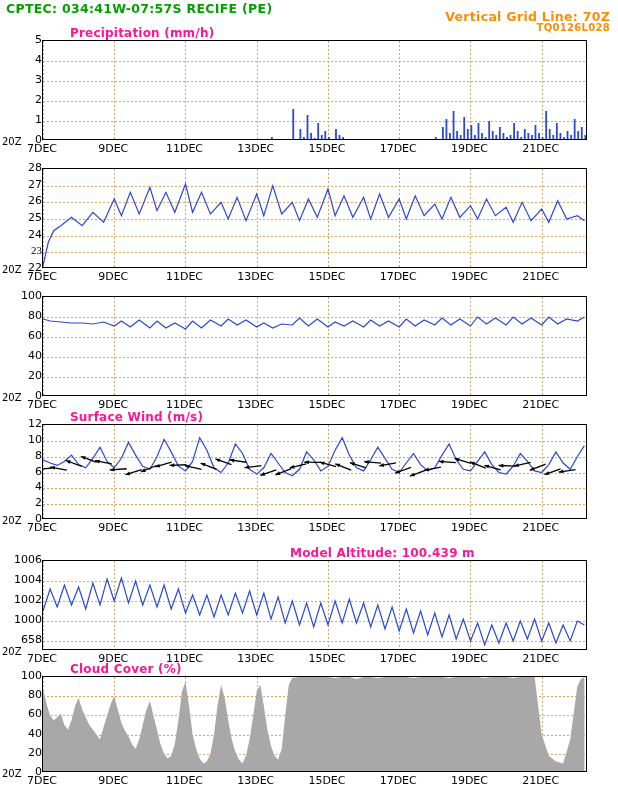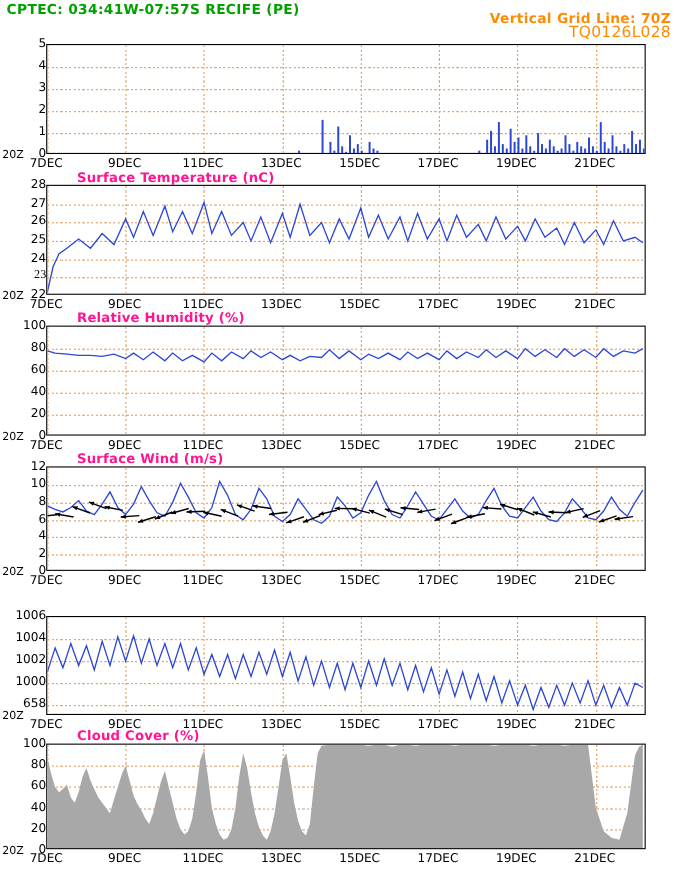--- a/index.html
+++ b/index.html
@@ -3,21 +3,21 @@
 <meta charset="utf-8">
 <style>
   html,body{margin:0;padding:0;background:#ffffff;}
   body{width:618px;height:800px;font-family:"DejaVu Sans",sans-serif;overflow:hidden;}
   .page{position:relative;width:618px;height:800px;}
 
   .hdr{position:absolute;left:0;top:0;width:618px;height:32px;}
   .hdr .l1{position:absolute;left:6px;top:1px;font-size:12.5px;font-weight:bold;color:#00a000;letter-spacing:0.3px;white-space:nowrap;}
   .hdr .l2{position:absolute;left:6px;top:16px;font-size:12.5px;font-weight:bold;color:#ff8c00;letter-spacing:0.3px;white-space:nowrap;}
   .hdr .r1{position:absolute;right:8px;top:9px;font-size:12.5px;font-weight:bold;color:#ff8c00;letter-spacing:0.3px;white-space:nowrap;}
-  .hdr .r2{position:absolute;right:8px;top:22px;font-size:14px;font-weight:normal;color:#ff8c00;letter-spacing:0.3px;white-space:nowrap;}
+  .hdr .r2{position:absolute;right:8px;top:22px;font-size:10px;font-weight:bold;color:#ff8c00;letter-spacing:0.3px;white-space:nowrap;}
 
   .panel{position:absolute;left:0;width:618px;}
   .plotbox{position:absolute;left:42px;top:0;width:545px;height:100px;border:1px solid #000;box-sizing:border-box;background:#fff;overflow:hidden;}
   .ptitle{position:absolute;left:70px;font-size:12px;font-weight:bold;color:#ff1493;white-space:nowrap;letter-spacing:0.2px;}
   .ptitle2{position:absolute;left:290px;font-size:12px;font-weight:bold;color:#ff1493;white-space:nowrap;letter-spacing:0.2px;}
   .ylab{position:absolute;right:0;width:38px;text-align:right;font-size:11px;color:#000;transform:translateY(-7px);}
   .xlab{position:absolute;font-size:11px;color:#000;white-space:nowrap;transform:translateX(-50%);}
   .gl-v{position:absolute;top:0;bottom:0;width:1px;background:repeating-linear-gradient(to bottom,#e0a060 0 2px,transparent 2px 4px);}
   .gl-h{position:absolute;left:0;right:0;height:1px;background:repeating-linear-gradient(to right,#e0a060 0 2px,transparent 2px 4px);}
   svg{display:block;}
@@ -29,20 +29,21 @@
 <div class="page">
 
   <div class="hdr">
     <div class="l1">CPTEC:   034:41W-07:57S   RECIFE (PE)</div>
     <div class="r1">Vertical Grid Line: 70Z</div>
     <div class="r2">TQ0126L028</div>
   </div>
 
   <div id="panels">
       <div class="panel" style="top: 40px; height: 122px;">
+        <div class="ptitle" style="top: -14px;">Precipitation (mm/h)</div>
         <div class="plotbox" style="height: 100px;">
           <div class="gl-h" style="top: 80px;"></div>
           <div class="gl-h" style="top: 60px;"></div>
           <div class="gl-h" style="top: 40px;"></div>
           <div class="gl-h" style="top: 20px;"></div>
           <div class="gl-v" style="left: 0px;"></div>
           <div class="gl-v" style="left: 71.2418px;"></div>
           <div class="gl-v" style="left: 142.484px;"></div>
           <div class="gl-v" style="left: 213.725px;"></div>
           <div class="gl-v" style="left: 284.967px;"></div>
@@ -137,21 +138,20 @@
         <div class="xlab" style="left: 42px; top: 102px;">7DEC</div>
         <div class="xlab" style="left: 113.242px; top: 102px;">9DEC</div>
         <div class="xlab" style="left: 184.484px; top: 102px;">11DEC</div>
         <div class="xlab" style="left: 255.725px; top: 102px;">13DEC</div>
         <div class="xlab" style="left: 326.967px; top: 102px;">15DEC</div>
         <div class="xlab" style="left: 398.209px; top: 102px;">17DEC</div>
         <div class="xlab" style="left: 469.451px; top: 102px;">19DEC</div>
         <div class="xlab" style="left: 540.693px; top: 102px;">21DEC</div>
       </div>
       <div class="panel" style="top: 168px; height: 122px;">
-        <div class="ptitle" style="top: -14px;">Surface Temperature (nC)</div>
         <div class="plotbox" style="height: 100px;">
           <div class="gl-h" style="top: 83.3333px;"></div>
           <div class="gl-h" style="top: 66.6667px;"></div>
           <div class="gl-h" style="top: 50px;"></div>
           <div class="gl-h" style="top: 33.3333px;"></div>
           <div class="gl-h" style="top: 16.6667px;"></div>
           <div class="gl-v" style="left: 0px;"></div>
           <div class="gl-v" style="left: 71.2418px;"></div>
           <div class="gl-v" style="left: 142.484px;"></div>
           <div class="gl-v" style="left: 213.725px;"></div>
@@ -176,21 +176,20 @@
         <div class="xlab" style="left: 42px; top: 102px;">7DEC</div>
         <div class="xlab" style="left: 113.242px; top: 102px;">9DEC</div>
         <div class="xlab" style="left: 184.484px; top: 102px;">11DEC</div>
         <div class="xlab" style="left: 255.725px; top: 102px;">13DEC</div>
         <div class="xlab" style="left: 326.967px; top: 102px;">15DEC</div>
         <div class="xlab" style="left: 398.209px; top: 102px;">17DEC</div>
         <div class="xlab" style="left: 469.451px; top: 102px;">19DEC</div>
         <div class="xlab" style="left: 540.693px; top: 102px;">21DEC</div>
       </div>
       <div class="panel" style="top: 296px; height: 122px;">
-        <div class="ptitle" style="top: -14px;">Relative Humidity (%)</div>
         <div class="plotbox" style="height: 100px;">
           <div class="gl-h" style="top: 80px;"></div>
           <div class="gl-h" style="top: 60px;"></div>
           <div class="gl-h" style="top: 40px;"></div>
           <div class="gl-h" style="top: 20px;"></div>
           <div class="gl-v" style="left: 0px;"></div>
           <div class="gl-v" style="left: 71.2418px;"></div>
           <div class="gl-v" style="left: 142.484px;"></div>
           <div class="gl-v" style="left: 213.725px;"></div>
           <div class="gl-v" style="left: 284.967px;"></div>
@@ -324,20 +323,21 @@
         <div class="xlab" style="left: 42px; top: 97px;">7DEC</div>
         <div class="xlab" style="left: 113.242px; top: 97px;">9DEC</div>
         <div class="xlab" style="left: 184.484px; top: 97px;">11DEC</div>
         <div class="xlab" style="left: 255.725px; top: 97px;">13DEC</div>
         <div class="xlab" style="left: 326.967px; top: 97px;">15DEC</div>
         <div class="xlab" style="left: 398.209px; top: 97px;">17DEC</div>
         <div class="xlab" style="left: 469.451px; top: 97px;">19DEC</div>
         <div class="xlab" style="left: 540.693px; top: 97px;">21DEC</div>
       </div>
       <div class="panel" style="top: 560px; height: 112px;">
+        <div class="ptitle2" style="top: -14px;">Model Altitude: 100.439 m</div>
         <div class="plotbox" style="height: 90px;">
           <div class="gl-h" style="top: 80px;"></div>
           <div class="gl-h" style="top: 60px;"></div>
           <div class="gl-h" style="top: 40px;"></div>
           <div class="gl-h" style="top: 20px;"></div>
           <div class="gl-v" style="left: 0px;"></div>
           <div class="gl-v" style="left: 71.2418px;"></div>
           <div class="gl-v" style="left: 142.484px;"></div>
           <div class="gl-v" style="left: 213.725px;"></div>
           <div class="gl-v" style="left: 284.967px;"></div>

